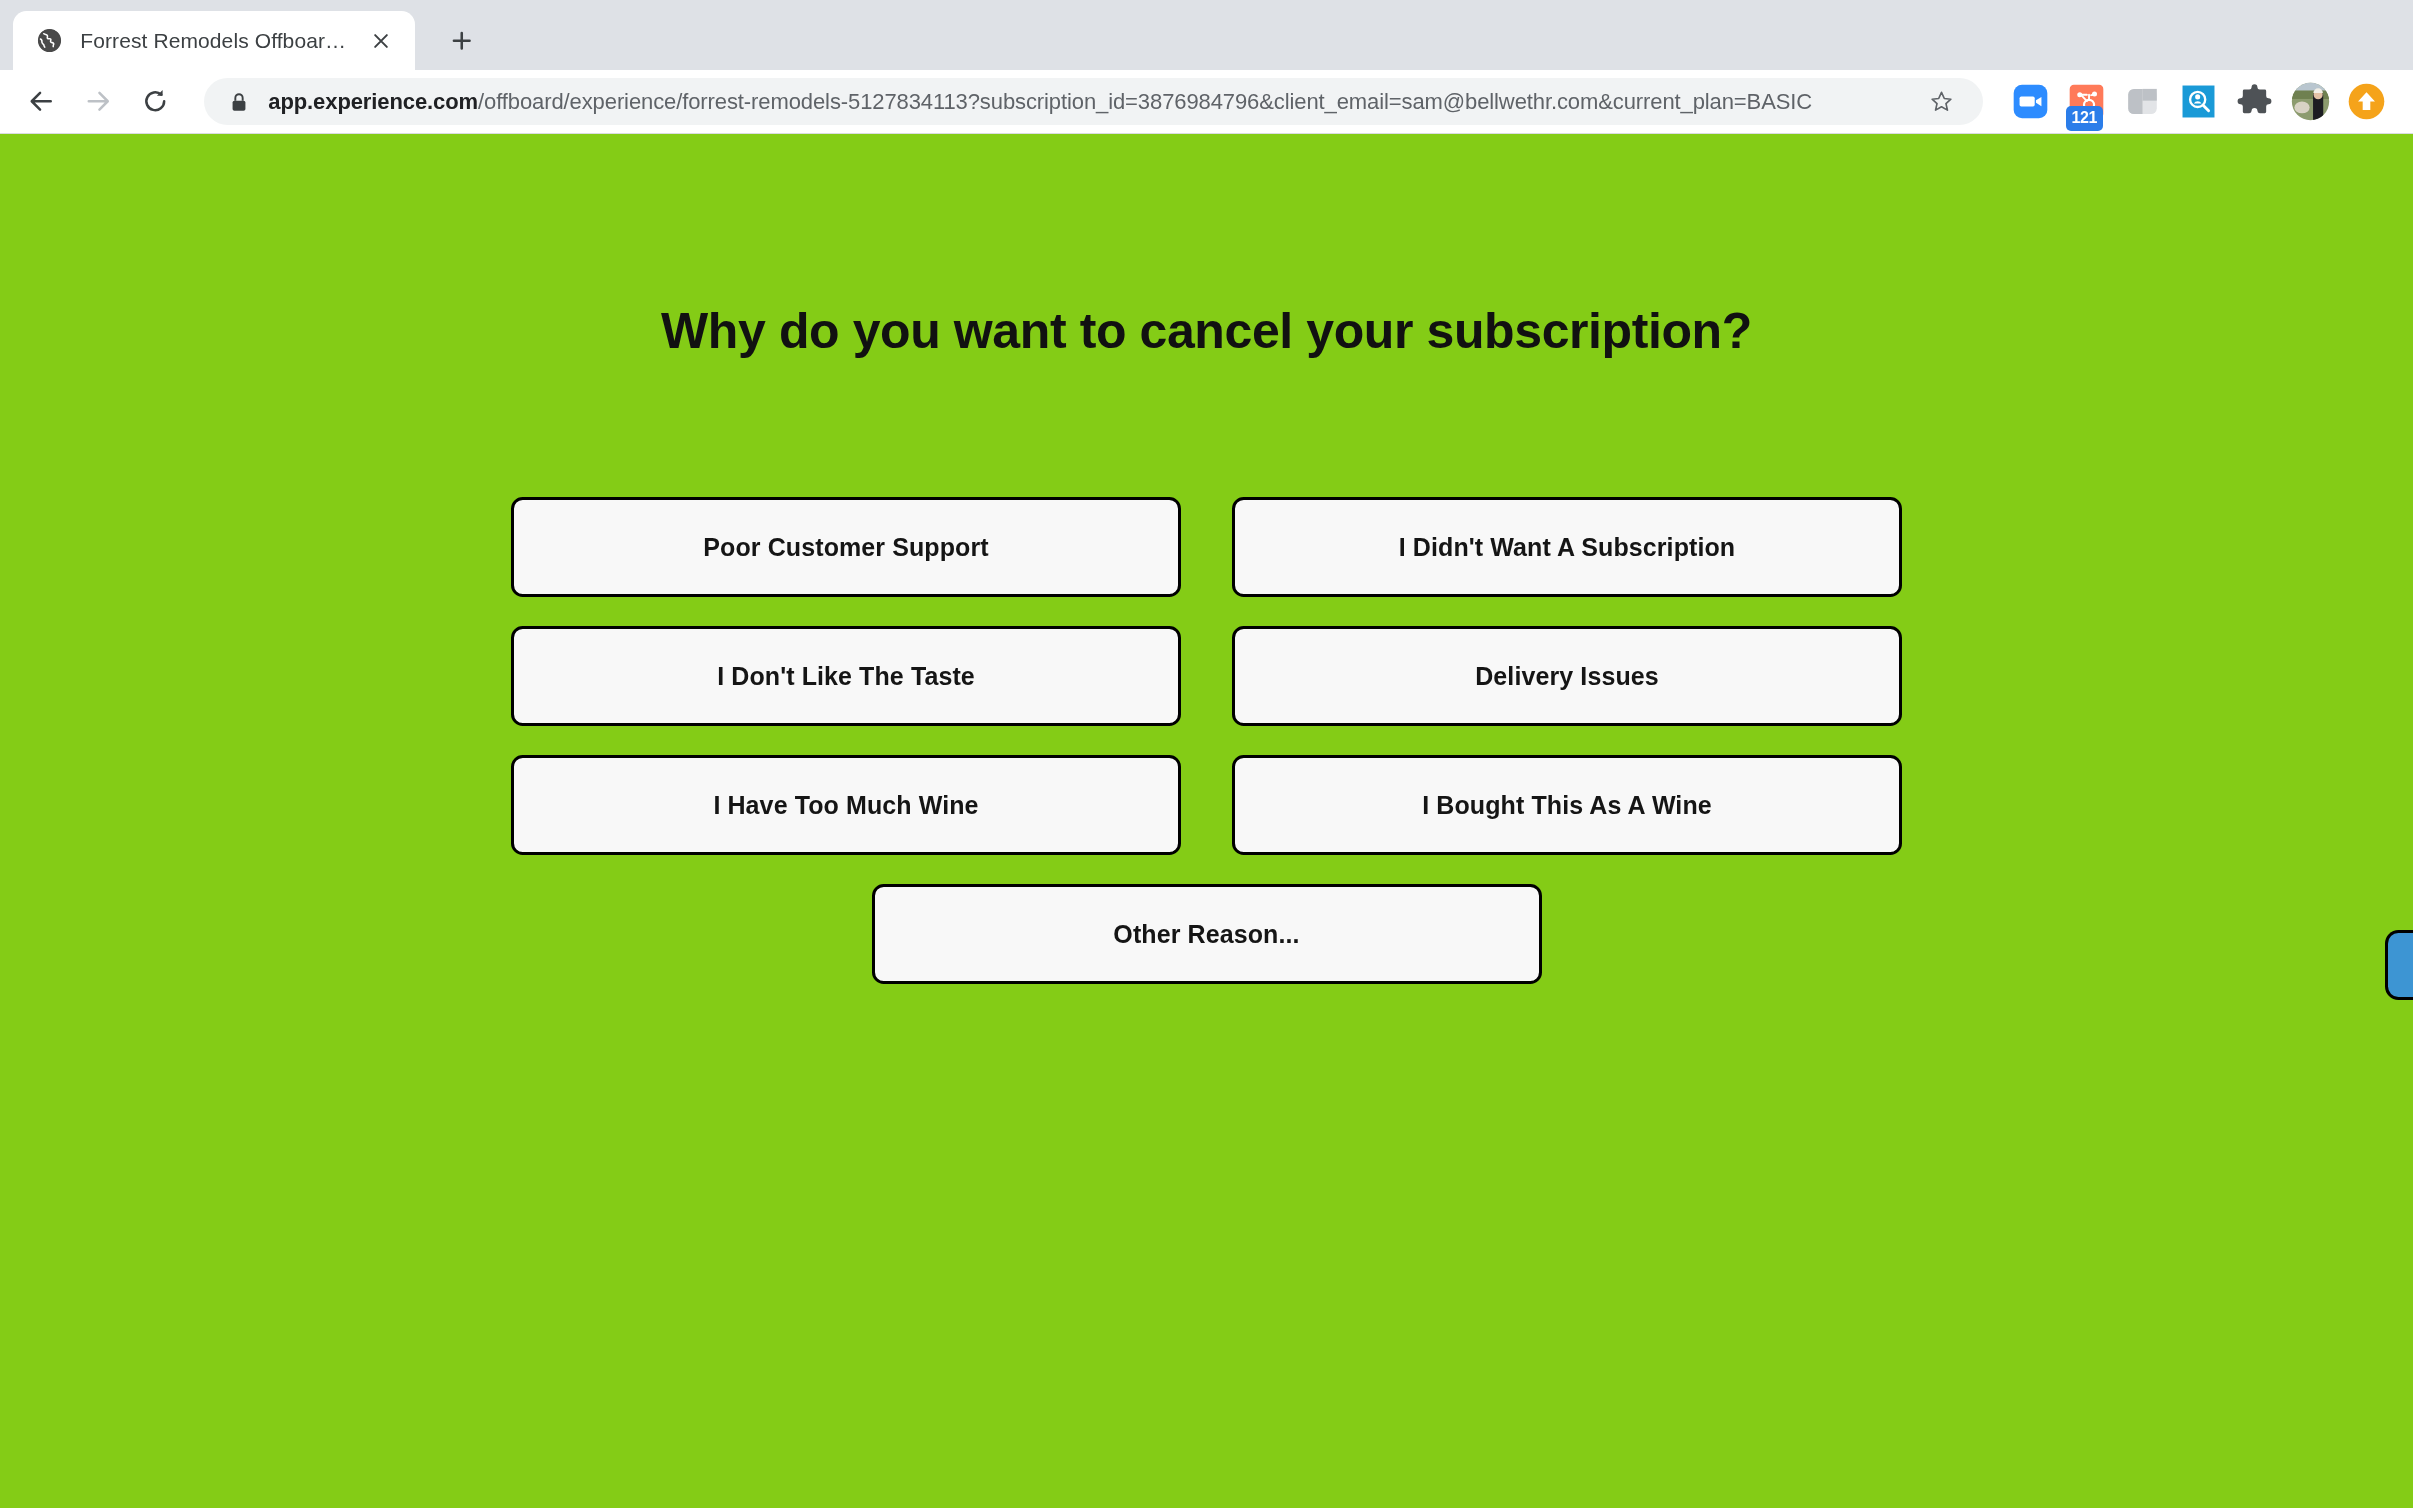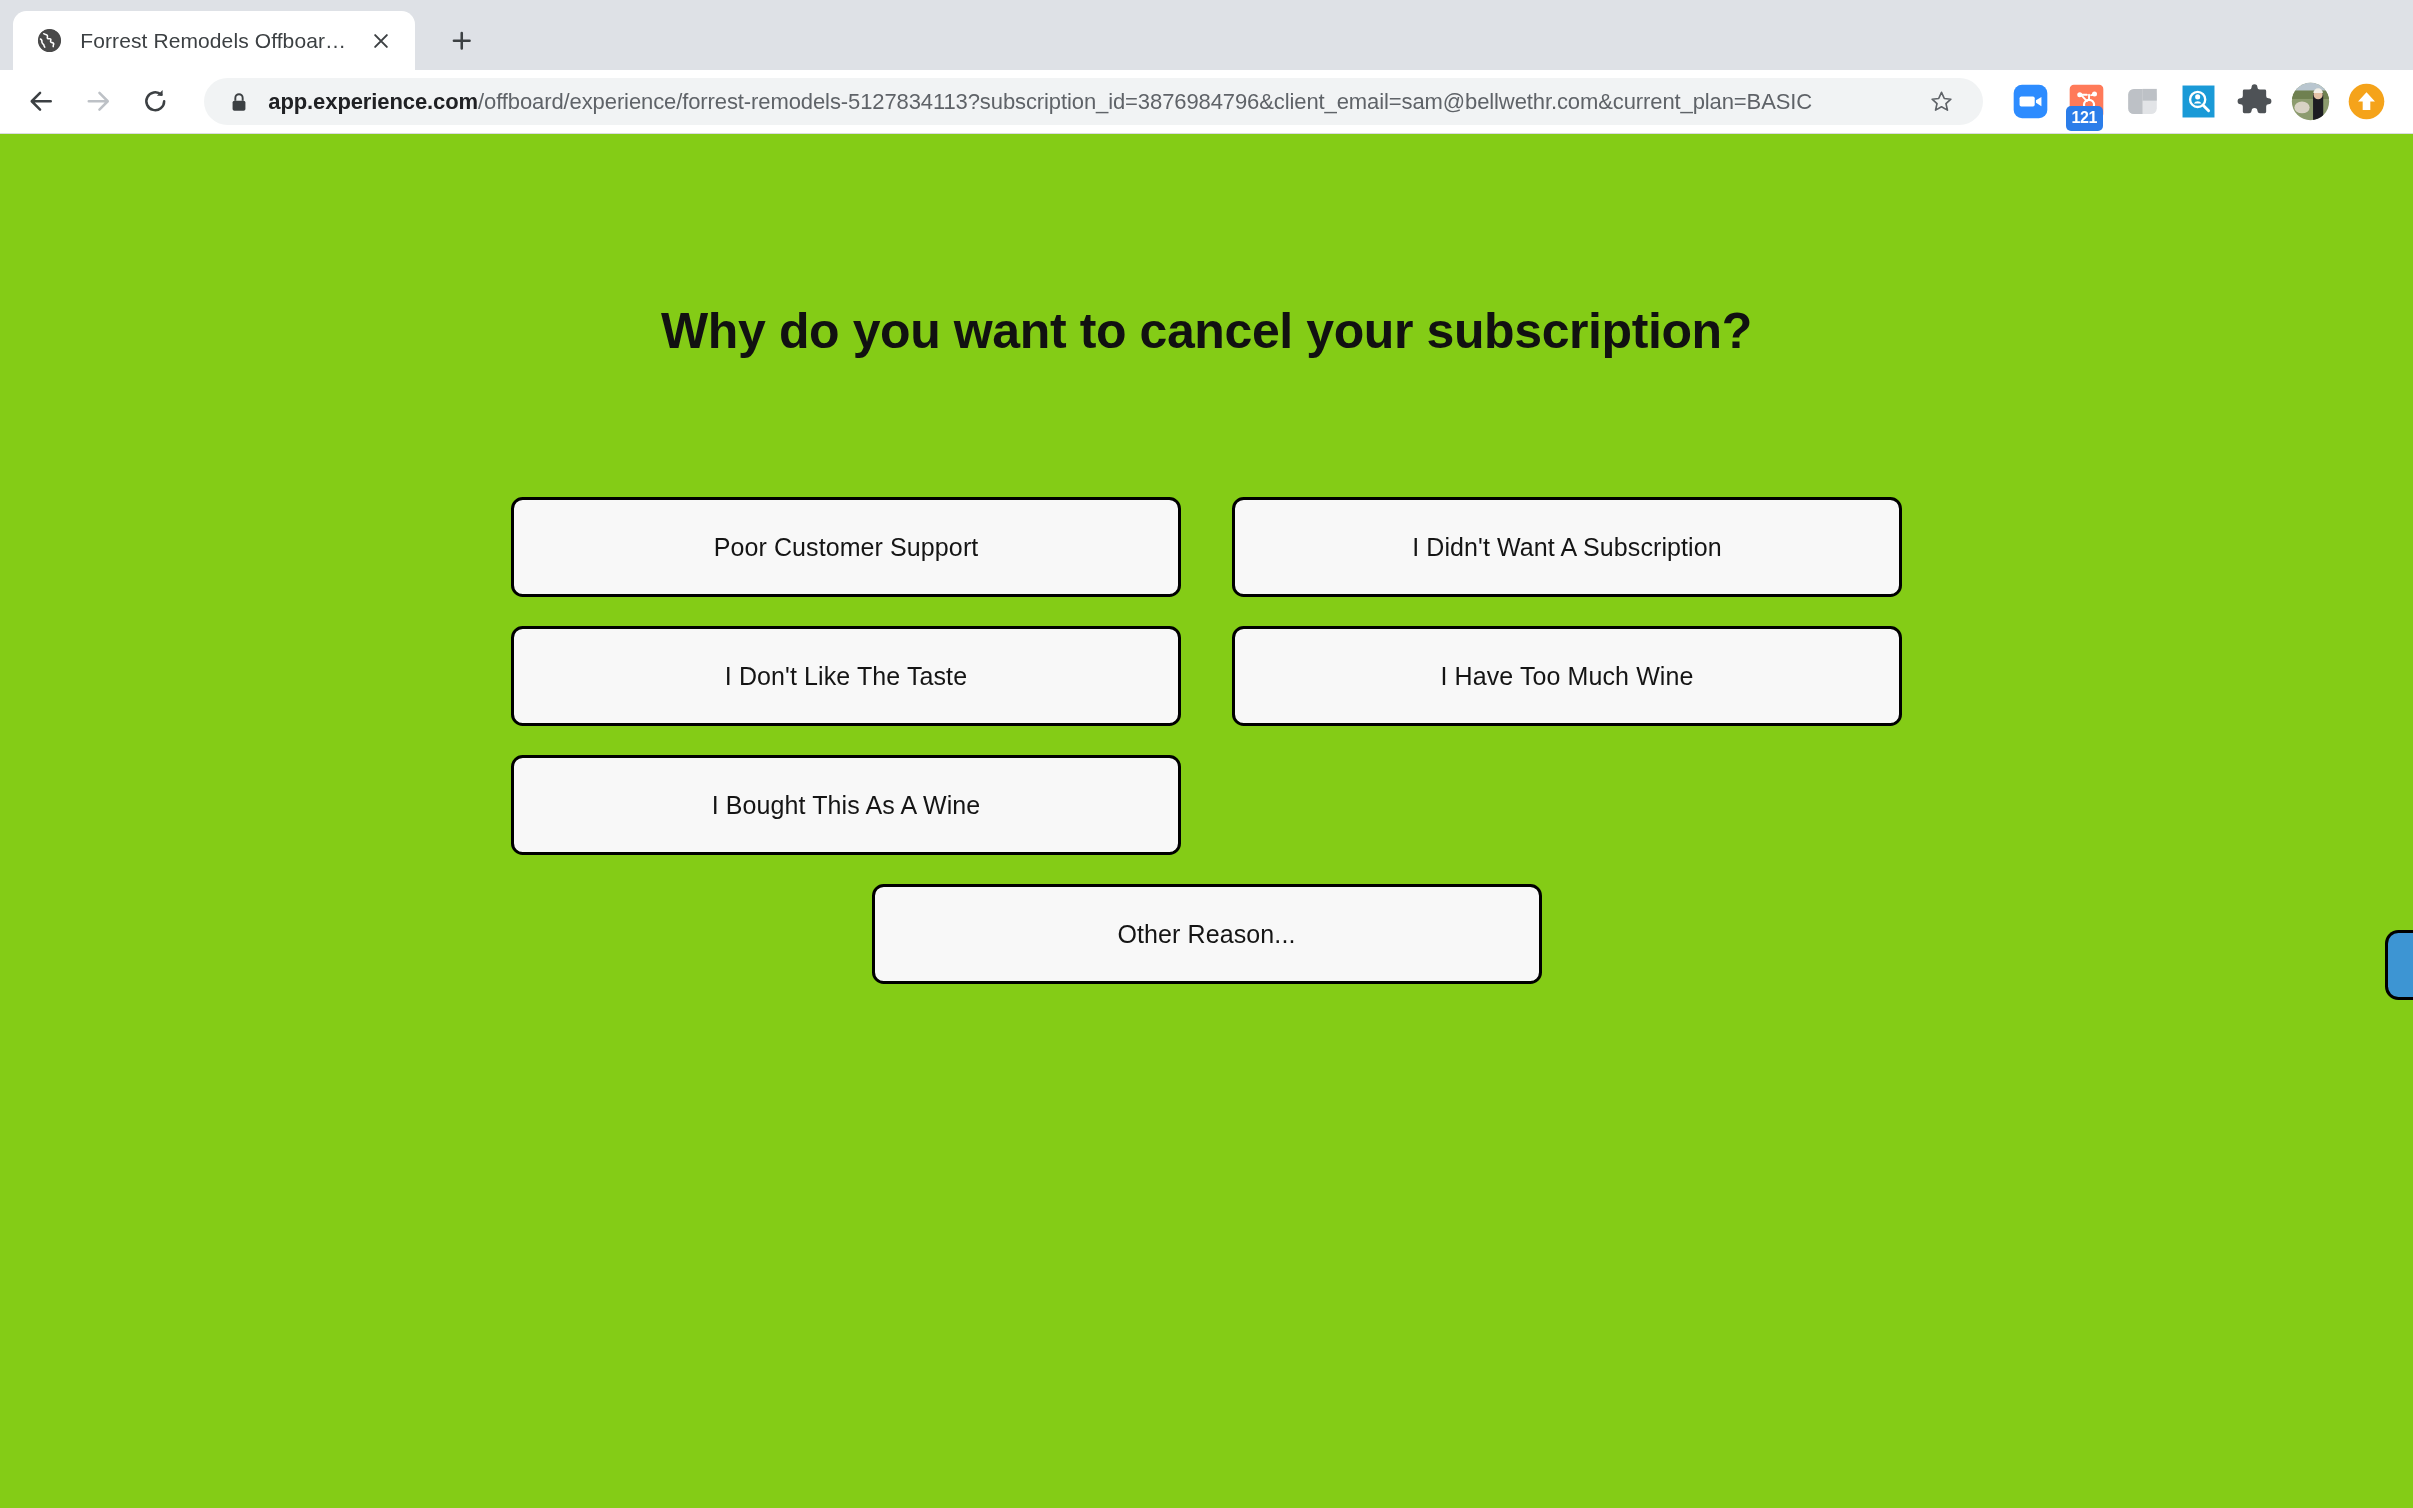--- a/index.html
+++ b/index.html
@@ -210,20 +210,21 @@
     border: 3.4px solid #000000;
     border-radius: 11.7px;
     display: flex;
     align-items: center;
     justify-content: center;
     font-size: 25px;
     color: #151515;
     font-family: "Liberation Sans", sans-serif;
     cursor: pointer;
     letter-spacing: 0.1px;
+    font-weight: bold;
   }
 
   .option-btn.wide-center {
     width: 670px;
     margin-top: 29px;
   }
 
   
   .side-tab {
     position: absolute;
@@ -377,20 +378,21 @@
 
 <div class="page">
 
   <h1 class="page-title">Why do you want to cancel your subscription?</h1>
 
   <div class="options-wrap">
     <div class="options-grid">
       <button class="option-btn">Poor Customer Support</button>
       <button class="option-btn">I Didn't Want A Subscription</button>
       <button class="option-btn">I Don't Like The Taste</button>
+      <button class="option-btn">Delivery Issues</button>
       <button class="option-btn">I Have Too Much Wine</button>
       <button class="option-btn">I Bought This As A Wine</button>
     </div>
     <button class="option-btn wide-center">
         <span>Other Reason...</span>
       </button>
   </div>
 
   <div class="side-tab"></div>
 </div>

